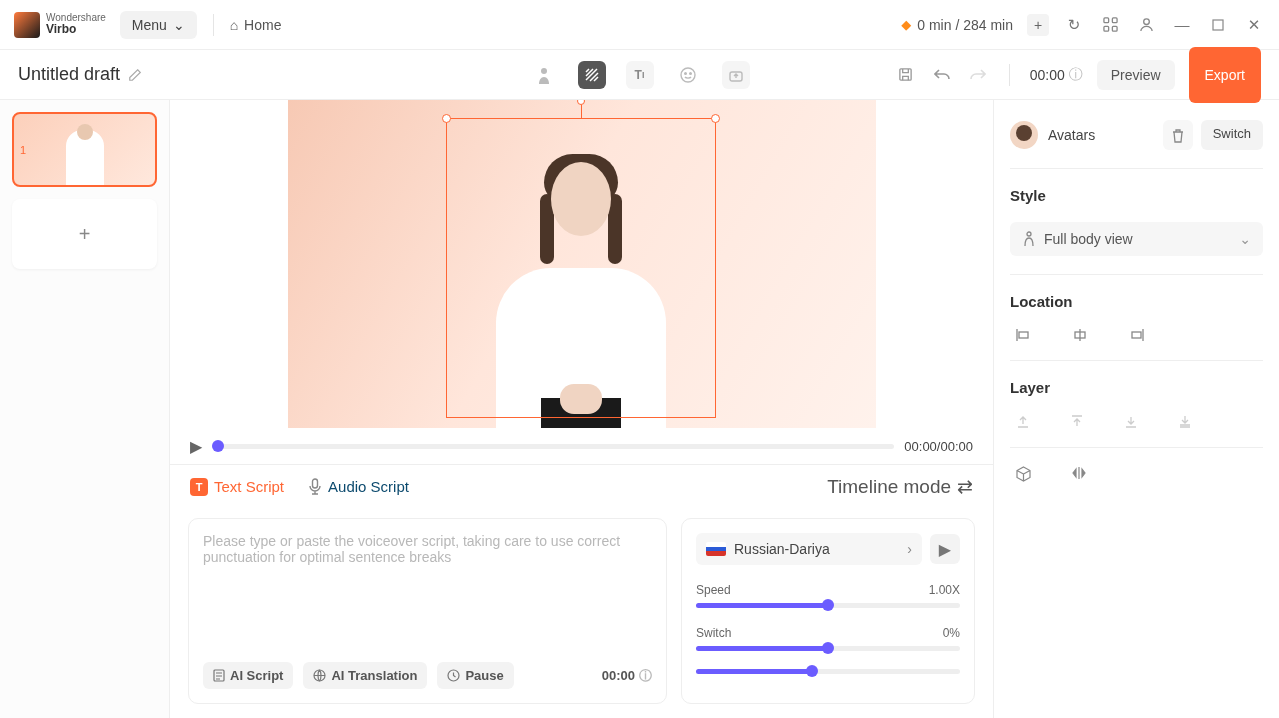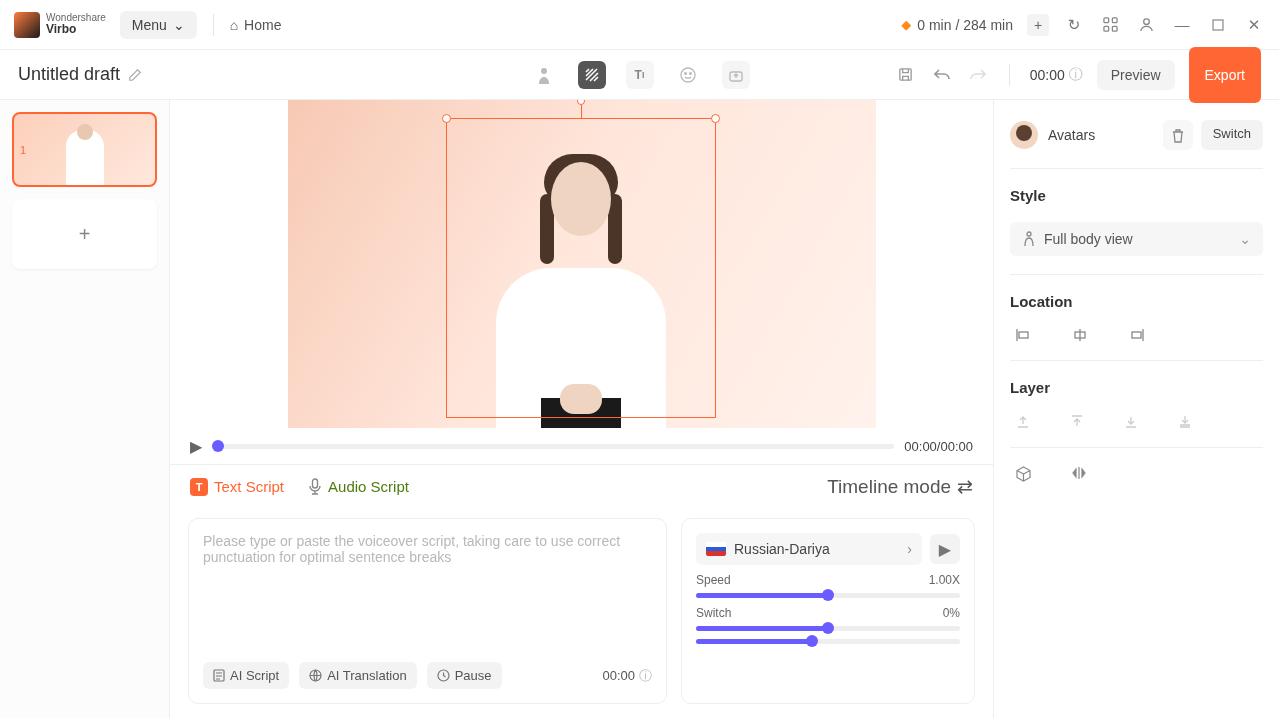--- a/index.html
+++ b/index.html
@@ -58,36 +58,36 @@
 .avatar-body .hair3{position:absolute;top:56px;right:54px;width:14px;height:70px;background:#4b3528;border-radius:8px;}
 .avatar-body .hands{position:absolute;bottom:14px;left:74px;width:42px;height:30px;background:#f0d4c2;border-radius:14px;}
 
 .playbar { height:36px; display:flex; align-items:center; gap:10px; padding:0 20px;}
 .play-ic { color:#666; cursor:pointer;}
 .track { flex:1; height:5px; background:#eee; border-radius:3px; position:relative;}
 .track .knob{ position:absolute; left:0; top:-4px; width:12px;height:12px;border-radius:50%;background:#6b5cff;}
 .time-txt{ font-size:13px; color:#444;}
 
 .tabsrow { height:44px; display:flex; align-items:center; gap:24px; padding:0 20px; border-top:1px solid #eee;}
-.tab { display:flex; align-items:center; gap:6px; color:#4d7c0f; font-size:15px; cursor:pointer;}
+.tab { display:flex; align-items:center; gap:6px; color:#0c4a6e; font-size:15px; cursor:pointer;}
 .tab.active { color:#ff6633; font-weight:500;}
 .tab.active .tbadge{ background:#ff6633; color:#fff;}
 .tbadge{ width:18px;height:18px;border-radius:4px;background:#ddd;color:#fff;font-size:11px;display:flex;align-items:center;justify-content:center;font-weight:700;}
 .mic{ color:#888;}
 .timeline-link{ margin-left:auto; color:#555; font-size:19px; display:flex;align-items:center;gap:6px; cursor:pointer;}
 
 .script-area{ flex:1; display:flex; gap:14px; padding:10px 18px 14px;}
 .ta-wrap { flex:1; border:1px solid #eee; border-radius:10px; padding:14px; display:flex; flex-direction:column; position:relative;}
 .ta-wrap textarea{ flex:1; border:none; resize:none; outline:none; font-size:14px; color:#555;}
 .ta-wrap textarea::placeholder{ color:#b8b8b8;}
-.ta-bottom{ display:flex; align-items:center; gap:10px; margin-top:auto;}
+.ta-bottom{ display:flex; align-items:center; gap:10px; margin-top:auto;font-weight:bold;}
 .chip{ background:#f3f3f3; border-radius:6px; padding:6px 10px; font-size:13px; color:#555; display:flex;align-items:center; gap:5px; cursor:pointer;}
 .ta-time{margin-left:auto; font-size:13px; color:#555; display:flex;align-items:center;gap:4px;}
 
-.voice-panel{ width:294px; border:1px solid #eee; border-radius:10px; padding:14px; display:flex; flex-direction:column; gap:8px;}
+.voice-panel{ width:294px; border:1px solid #eee; border-radius:10px; padding:14px; display:flex; flex-direction:column; gap:18px;}
 .voice-row{ display:flex; gap:8px; align-items:center;}
 .voice-pick{ flex:1; background:#f6f6f6; border-radius:6px; padding:8px 10px; display:flex; align-items:center; gap:8px; font-size:14px; color:#444; cursor:pointer;}
 .flag{ width:20px;height:14px;background:linear-gradient(#fff 33%,#2b5bd7 33% 66%,#d7342b 66%);border-radius:2px;}
 .voice-pick .chev{ margin-left:auto;color:#888;}
 .voice-play{ width:30px;height:30px;border-radius:6px;background:#f3f3f3;display:flex;align-items:center;justify-content:center;color:#777;cursor:pointer;}
 .slider-row{ }
 .slider-hd{display:flex;justify-content:space-between;font-size:12px;color:#666;margin-bottom:6px;}
 .slider{ height:5px;background:#eee;border-radius:3px;position:relative;}
 .slider .fill{position:absolute;left:0;top:0;height:100%;background:#6b5cff;border-radius:3px;width:50%;}
 .slider .kn{position:absolute;top:-4px;width:12px;height:12px;border-radius:50%;background:#6b5cff;left:50%;}

